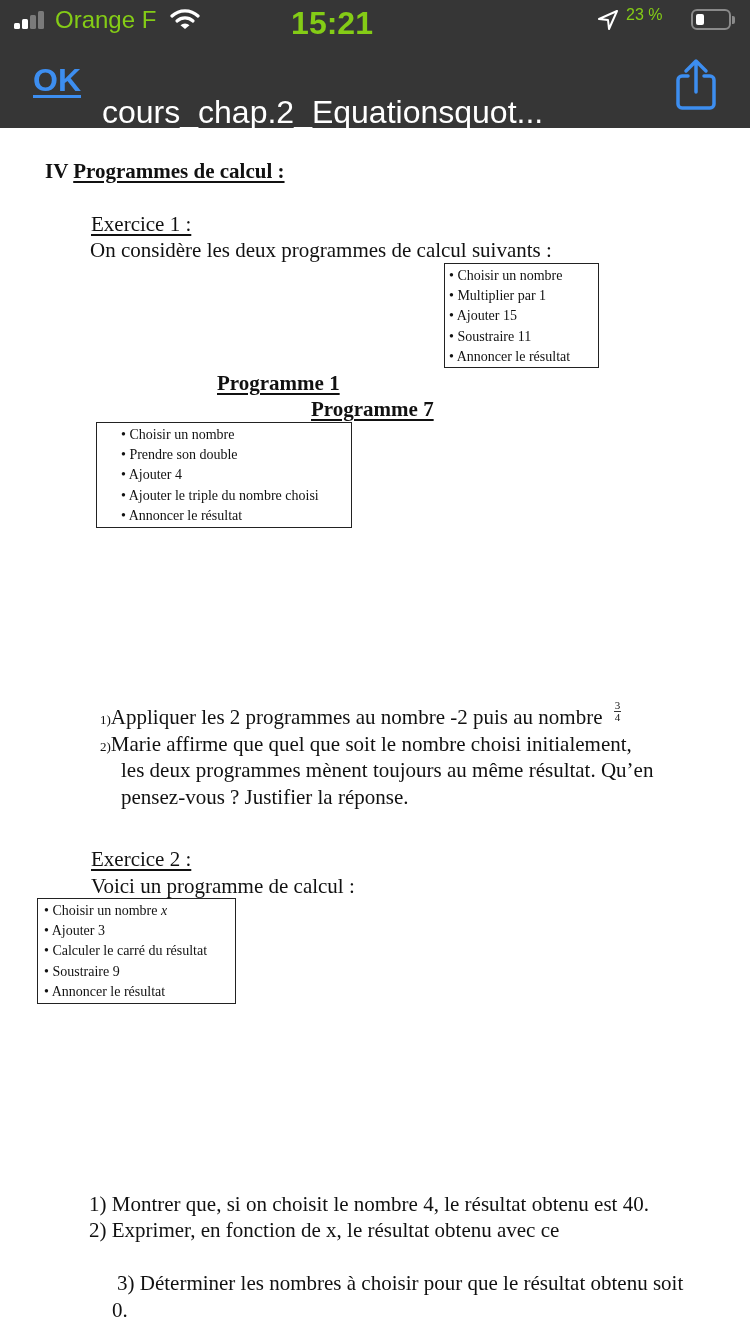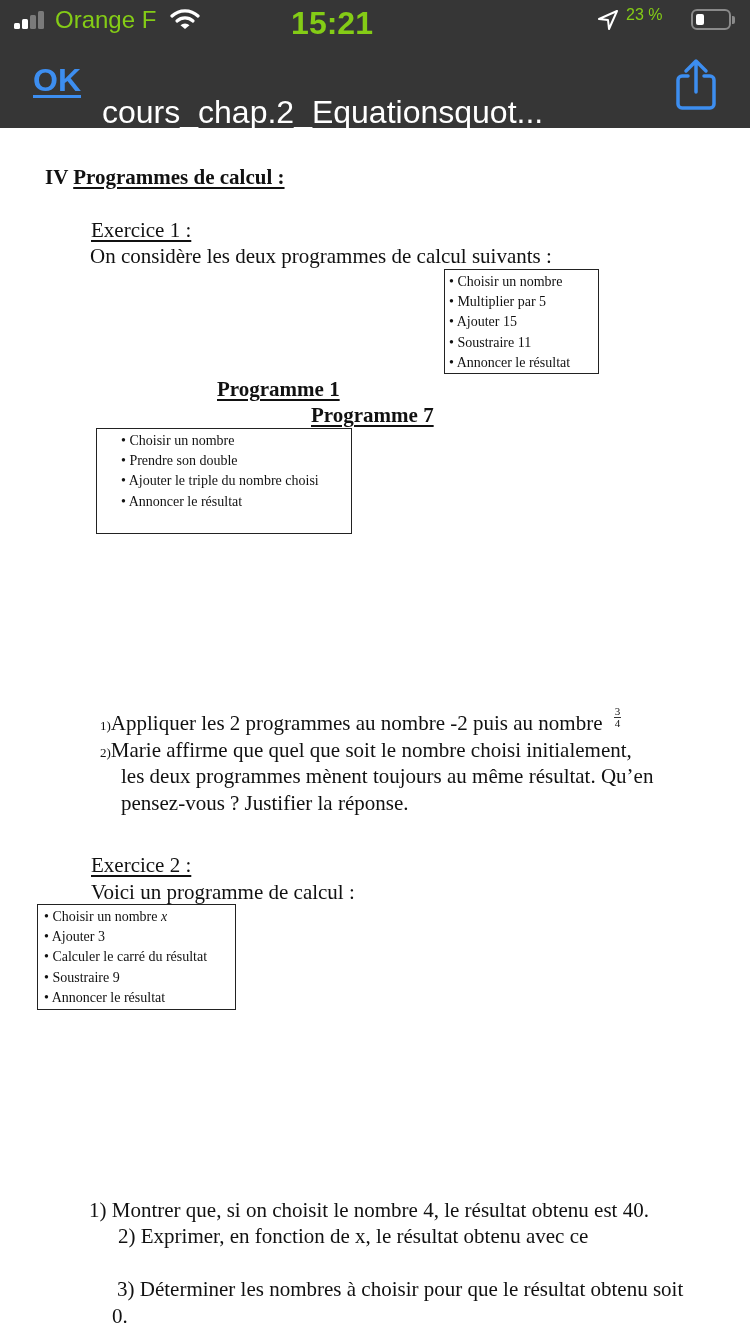--- a/index.html
+++ b/index.html
@@ -14,21 +14,21 @@
   .loc { position:absolute; left:597px; top:9px; }
   .pct { position:absolute; left:626px; top:6px; font-size:16px; }
   .battery { position:absolute; left:691px; top:9px; width:40px; height:21px; border:2px solid #8a8a8a; border-radius:6px; box-sizing:border-box; }
   .battery .lvl { position:absolute; left:3px; top:3px; width:8px; height:11px; background:#fff; border-radius:2px; }
   .battery .nub { position:absolute; right:-6px; top:5px; width:3px; height:8px; background:#8a8a8a; border-radius:0 2px 2px 0; }
   .navbar { position:absolute; top:50px; left:0; width:750px; height:70px; font-family:"Liberation Sans", sans-serif; }
   .ok { position:absolute; left:33px; top:12px; font-size:32px; font-weight:bold; color:#3d8ef0; text-decoration:underline; text-underline-offset:4px; cursor:pointer; }
   .doctitle { position:absolute; left:102px; top:12px; font-size:32px; font-weight:normal; color:#fff; white-space:nowrap;margin-top:32px; }
   .share { position:absolute; left:674px; top:6px; cursor:pointer; }
 
-  .doc { position:absolute; left:0; top:140px; width:750px; height:1060px; }
+  .doc { position:absolute; left:0; top:134px; width:750px; height:1060px; }
   .abs { position:absolute; white-space:nowrap; }
   .h-sec { font-size:21px; font-weight:bold; }
   .u { text-decoration:underline; text-underline-offset:3px; }
   .t20 { font-size:21px; }
   .box { position:absolute; border:1.5px solid #222; box-sizing:border-box; font-size:14px; line-height:20.2px; padding:2px 4px; }
   .box div { white-space:nowrap; }
   .q { font-size:21px; line-height:26.5px; white-space:nowrap; }
   .qn { font-size:13px; }
   .frac { display:inline-block; vertical-align:middle; text-align:center; font-size:11px; line-height:11px; margin-left:6px; position:relative; top:-8px; }
   .frac .num { display:block; border-bottom:1px solid #333; padding:0 1px; }
@@ -84,32 +84,33 @@
   <div class="abs h-sec" style="left:45px;top:25px;">
     <span>IV</span>
     <span class="u">Programmes de calcul :</span>
   </div>
 
   <div class="abs t20 u" style="left:91px;top:78px;">Exercice 1 :</div>
   <div class="abs t20" style="left:90px;top:104px;text-align:center;">On considère les deux programmes de calcul suivants :</div>
 
   <div class="box" style="left:444px;top:129px;width:155px;height:105px;">
     <div>• Choisir un nombre</div>
-    <div>• Multiplier par 5</div>
+    <div>• Multiplier par 1</div>
     <div>• Ajouter 15</div>
     <div>• Soustraire 11</div>
     <div>• Annoncer le résultat</div>
   </div>
 
   <div class="abs t20 u" style="left:196px;top:237px;font-weight:bold;margin-left:21px;">Programme 1</div>
   <div class="abs t20 u" style="left:311px;top:263px;font-weight:bold;">Programme 7</div>
 
   <div class="box" style="left:96px;top:288px;width:256px;height:106px;padding-left:24px;">
     <div>• Choisir un nombre</div>
     <div>• Prendre son double</div>
+    <div>• Ajouter 4</div>
     <div>• Ajouter le triple du nombre choisi</div>
     <div>• Annoncer le résultat</div>
   </div>
 
   <div class="abs q" style="left:100px;top:570px;">
     <span class="qn">1)</span><span>Appliquer les 2 programmes au nombre  -2  puis au nombre</span>
     <span class="frac"><span class="num">3</span><span class="den">4</span></span>
   </div>
   <div class="abs q" style="left:100px;top:597px;">
     <span class="qn">2)</span><span>Marie affirme que quel que soit le nombre choisi initialement,</span>
@@ -122,16 +123,16 @@
 
   <div class="box" style="left:37px;top:764px;width:199px;height:106px;padding-left:6px;">
     <div><span>• Choisir un nombre </span><i>x</i></div>
     <div>• Ajouter 3</div>
     <div>• Calculer le carré du résultat</div>
     <div>• Soustraire 9</div>
     <div>• Annoncer le résultat</div>
   </div>
 
   <div class="abs q" style="left:89px;top:1057px;text-align:center;">1) Montrer que, si on choisit le nombre 4, le résultat obtenu est 40.</div>
-  <div class="abs q" style="left:89px;top:1083px;margin-left:29px;">2) Exprimer, en fonction de x, le résultat obtenu avec ce</div>
+  <div class="abs q" style="left:89px;top:1083px;">2) Exprimer, en fonction de x, le résultat obtenu avec ce</div>
   <div class="abs q" style="left:89px;top:1136px;margin-left:28px;">3) Déterminer les nombres à choisir pour que le résultat obtenu soit</div>
   <div class="abs q" style="left:112px;top:1163px;">0.</div>
 </div>
 
 </body></html>

